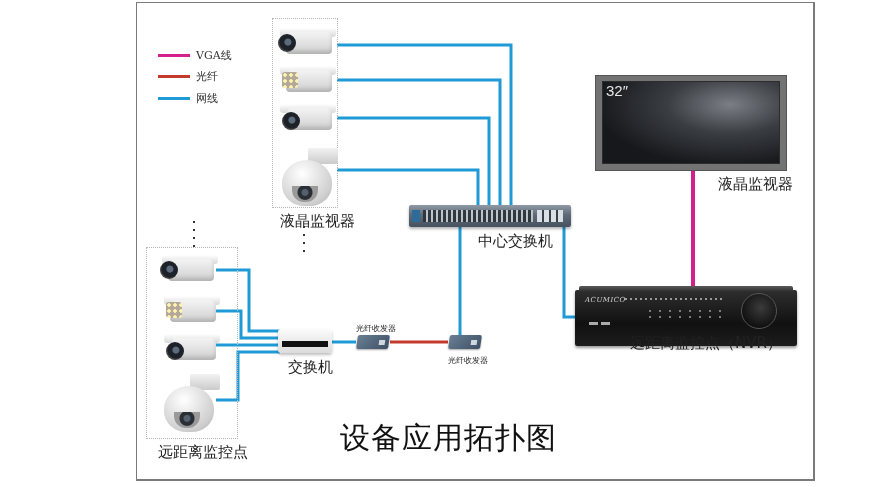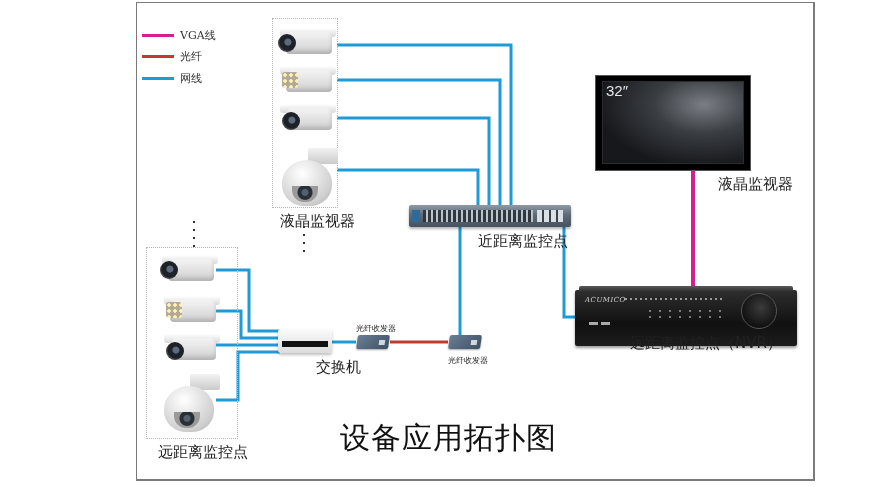--- a/index.html
+++ b/index.html
@@ -1,24 +1,24 @@
 <!DOCTYPE html>
 <html><head>
 <meta charset="utf-8">
 <style>
   html, body { margin:0; padding:0; background:#ffffff; }
   body { width:892px; height:487px; position:relative; overflow:hidden; font-family:"DejaVu Sans", sans-serif; }
   .frame { position:absolute; left:136px; top:2px; width:679px; height:479px; border:1px solid #7a7a7a; box-sizing:border-box; border-right-width:2px; border-bottom-width:2px; }
   svg.wires { position:absolute; left:0; top:0; width:892px; height:487px; }
-  .legend-item { position:absolute; left:142px; height:14px; display:flex; align-items:center; }
+  .legend-item { position:absolute; left:158px; height:14px; display:flex; align-items:center;margin-top:20px; }
   .legend-swatch { width:32px; height:3px; margin-right:6px; }
   .legend-label { font-family:"DejaVu Serif", serif; font-size:11px; color:#333; }
   .dotbox { position:absolute; border:1px dotted #b5b5b5; box-sizing:border-box; }
   .label { position:absolute; font-size:15px; color:#222; white-space:nowrap; }
-  .label.serif { font-family:Liberation Serif, serif;margin-left:28px; }
+  .label.serif { font-family:Liberation Serif, serif; }
   .small { font-size:8px; }
   .title { position:absolute; left:340px; top:418px; font-family:Liberation Serif, serif; font-size:30px; color:#111; letter-spacing:1px; }
   .vdots { position:absolute; width:3px; }
   .vdots span { display:block; width:2px; height:2px; background:#333; margin-bottom:6px; }
 
   
   .cam { position:absolute; }
   .bullet-body { position:absolute; left:10px; top:6px; width:46px; height:22px; border-radius:4px; background:linear-gradient(#f4f4f4,#cfcfcf); box-shadow:inset 0 -3px 4px rgba(0,0,0,0.15); }
   .bullet-hood { position:absolute; left:4px; top:2px; width:56px; height:9px; border-radius:3px; background:linear-gradient(#ffffff,#d9d9d9); }
   .bullet-lens { position:absolute; left:2px; top:8px; width:18px; height:18px; border-radius:50%; background:radial-gradient(circle at 55% 45%, #5b6a7c 0 3px, #1d2128 4px 8px, #444 9px); }
@@ -35,21 +35,21 @@
 
   
   .small-switch { position:absolute; left:278px; top:329px; width:54px; height:24px; border-radius:3px; background:linear-gradient(#fbfbfb,#dcdcdc); box-shadow:0 2px 3px rgba(0,0,0,0.25); }
   .small-switch .strip { position:absolute; left:4px; top:12px; width:46px; height:6px; background:#111; }
 
   
   .mc { position:absolute; width:32px; height:14px; border-radius:2px; background:linear-gradient(135deg,#6a7f95,#3e5064); box-shadow:0 1px 2px rgba(0,0,0,0.35); transform:skewX(-8deg); }
   .mc .port { position:absolute; right:4px; top:5px; width:6px; height:5px; background:#cfd8e0; }
 
   
-  .monitor { position:absolute; left:595px; top:75px; width:156px; height:96px; background:#000000; border:1px solid #555; box-sizing:border-box; }
+  .monitor { position:absolute; left:595px; top:75px; width:192px; height:96px; background:#737373; border:1px solid #555; box-sizing:border-box; }
   .monitor .screen { position:absolute; left:6px; top:5px; right:6px; bottom:6px; background:radial-gradient(ellipse at 72% 28%, #7b7f85 0%, #3a3d42 35%, #16181b 75%); border:1px solid #2c2c2c; }
   .monitor .size { position:absolute; left:10px; top:6px; font-family:"Liberation Sans", sans-serif; font-size:15px; color:#e6e6e6; }
 
   
   .nvr { position:absolute; left:575px; top:290px; width:222px; height:56px; background:linear-gradient(#2e2e2e,#111 60%,#1c1c1c); border-radius:2px; box-shadow:0 2px 3px rgba(0,0,0,0.4); }
   .nvr .top { position:absolute; left:4px; top:-4px; right:4px; height:6px; background:linear-gradient(#5a5a5a,#2a2a2a); border-radius:2px 2px 0 0; }
   .nvr .brand { position:absolute; left:10px; top:6px; font-family:"DejaVu Serif", serif; font-style:italic; font-size:7px; color:#d4d4d4; letter-spacing:0.5px; }
   .nvr .leds { position:absolute; left:50px; top:8px; width:100px; height:2px; background:repeating-linear-gradient(90deg,#9a9a9a 0 2px,transparent 2px 5px); }
   .nvr .knob { position:absolute; right:20px; top:3px; width:34px; height:34px; border-radius:50%; background:radial-gradient(circle at 55% 40%,#3b3b3b,#111 70%); border:1px solid #555; }
   .nvr .btns { position:absolute; left:70px; top:18px; width:80px; height:14px; background:radial-gradient(circle,#7c7c7c 0 1px,transparent 1.5px) 0 0/10px 6px; }
@@ -168,21 +168,21 @@
 <div class="mc" style="left:449px; top:335px;">
     <div class="port"></div>
   </div>
 <div class="label small" style="left:448px; top:355px;">光纤收发器</div>
 
 <div class="core-switch">
   <div class="tag"></div>
     <div class="ports"></div>
     <div class="uplinks"></div>
 </div>
-<div class="label" style="left:478px; top:232px;">近距离监控点</div>
+<div class="label" style="left:478px; top:232px;">中心交换机</div>
 
 <div class="monitor">
   <div class="screen"></div>
   <div class="size">32″</div>
 </div>
 <div class="label" style="left:718px; top:175px;">液晶监视器</div>
 
 <div class="nvr">
   <div class="top"></div>
   <div class="brand">ACUMICO</div>

